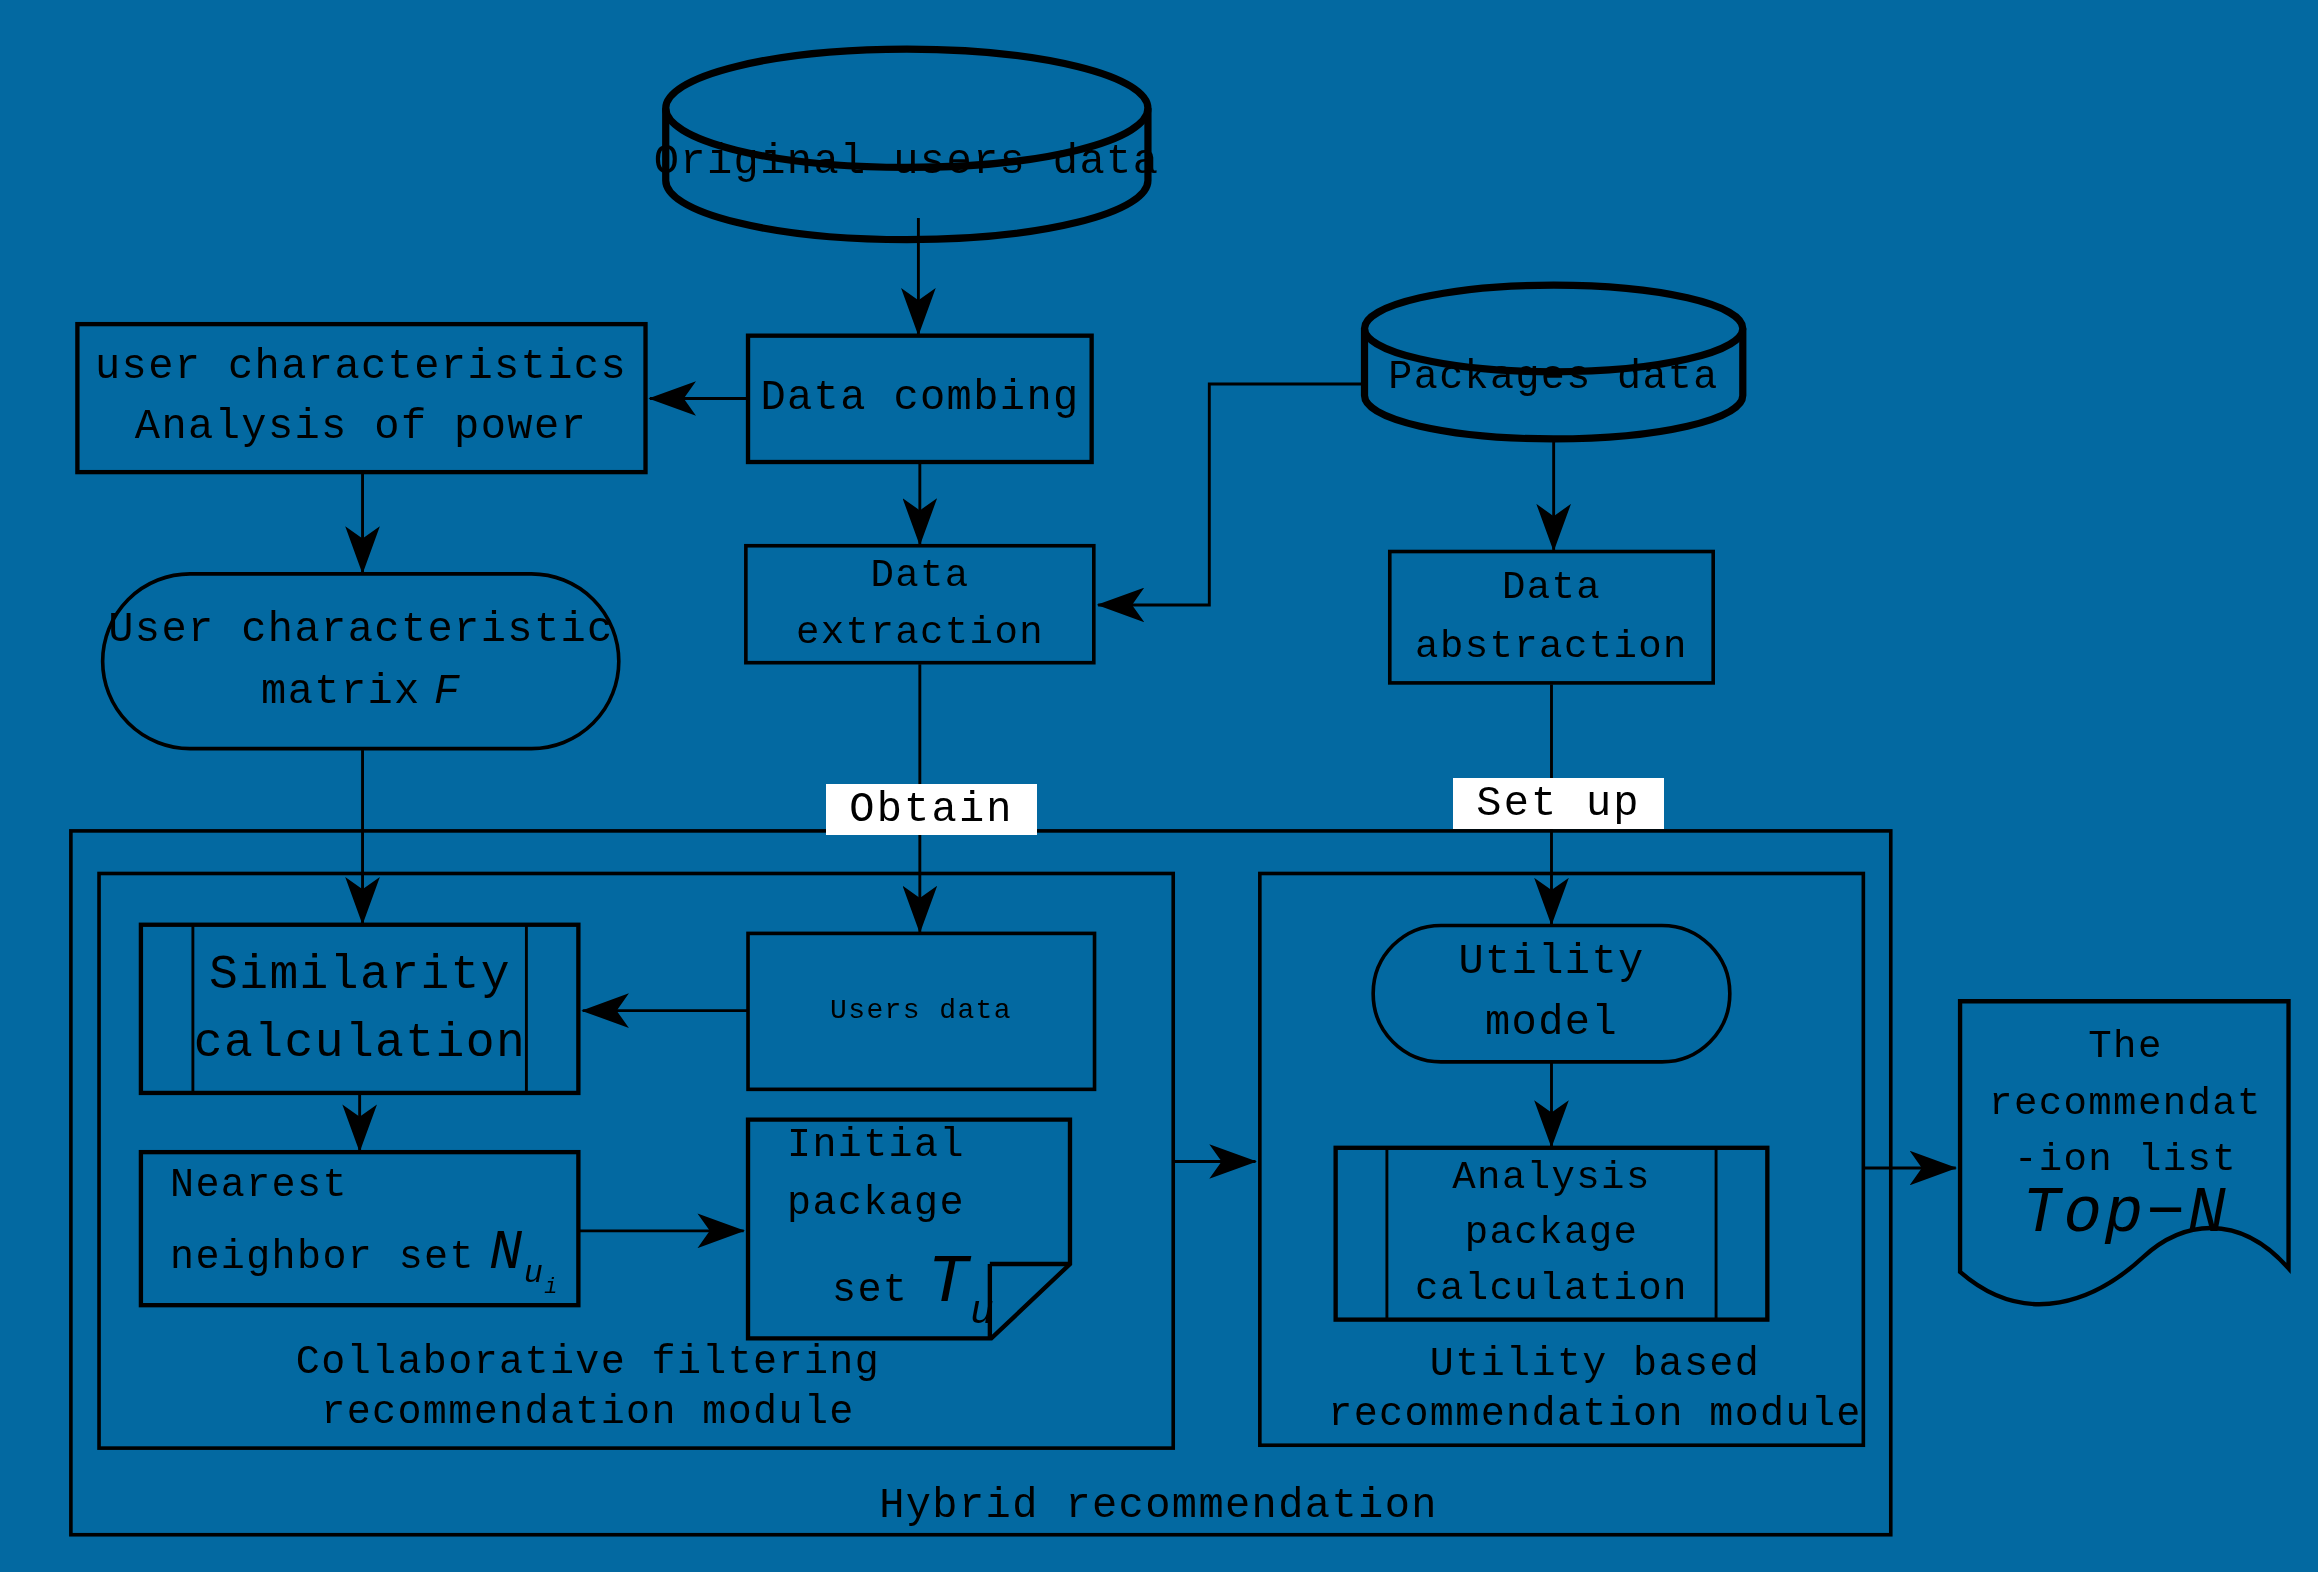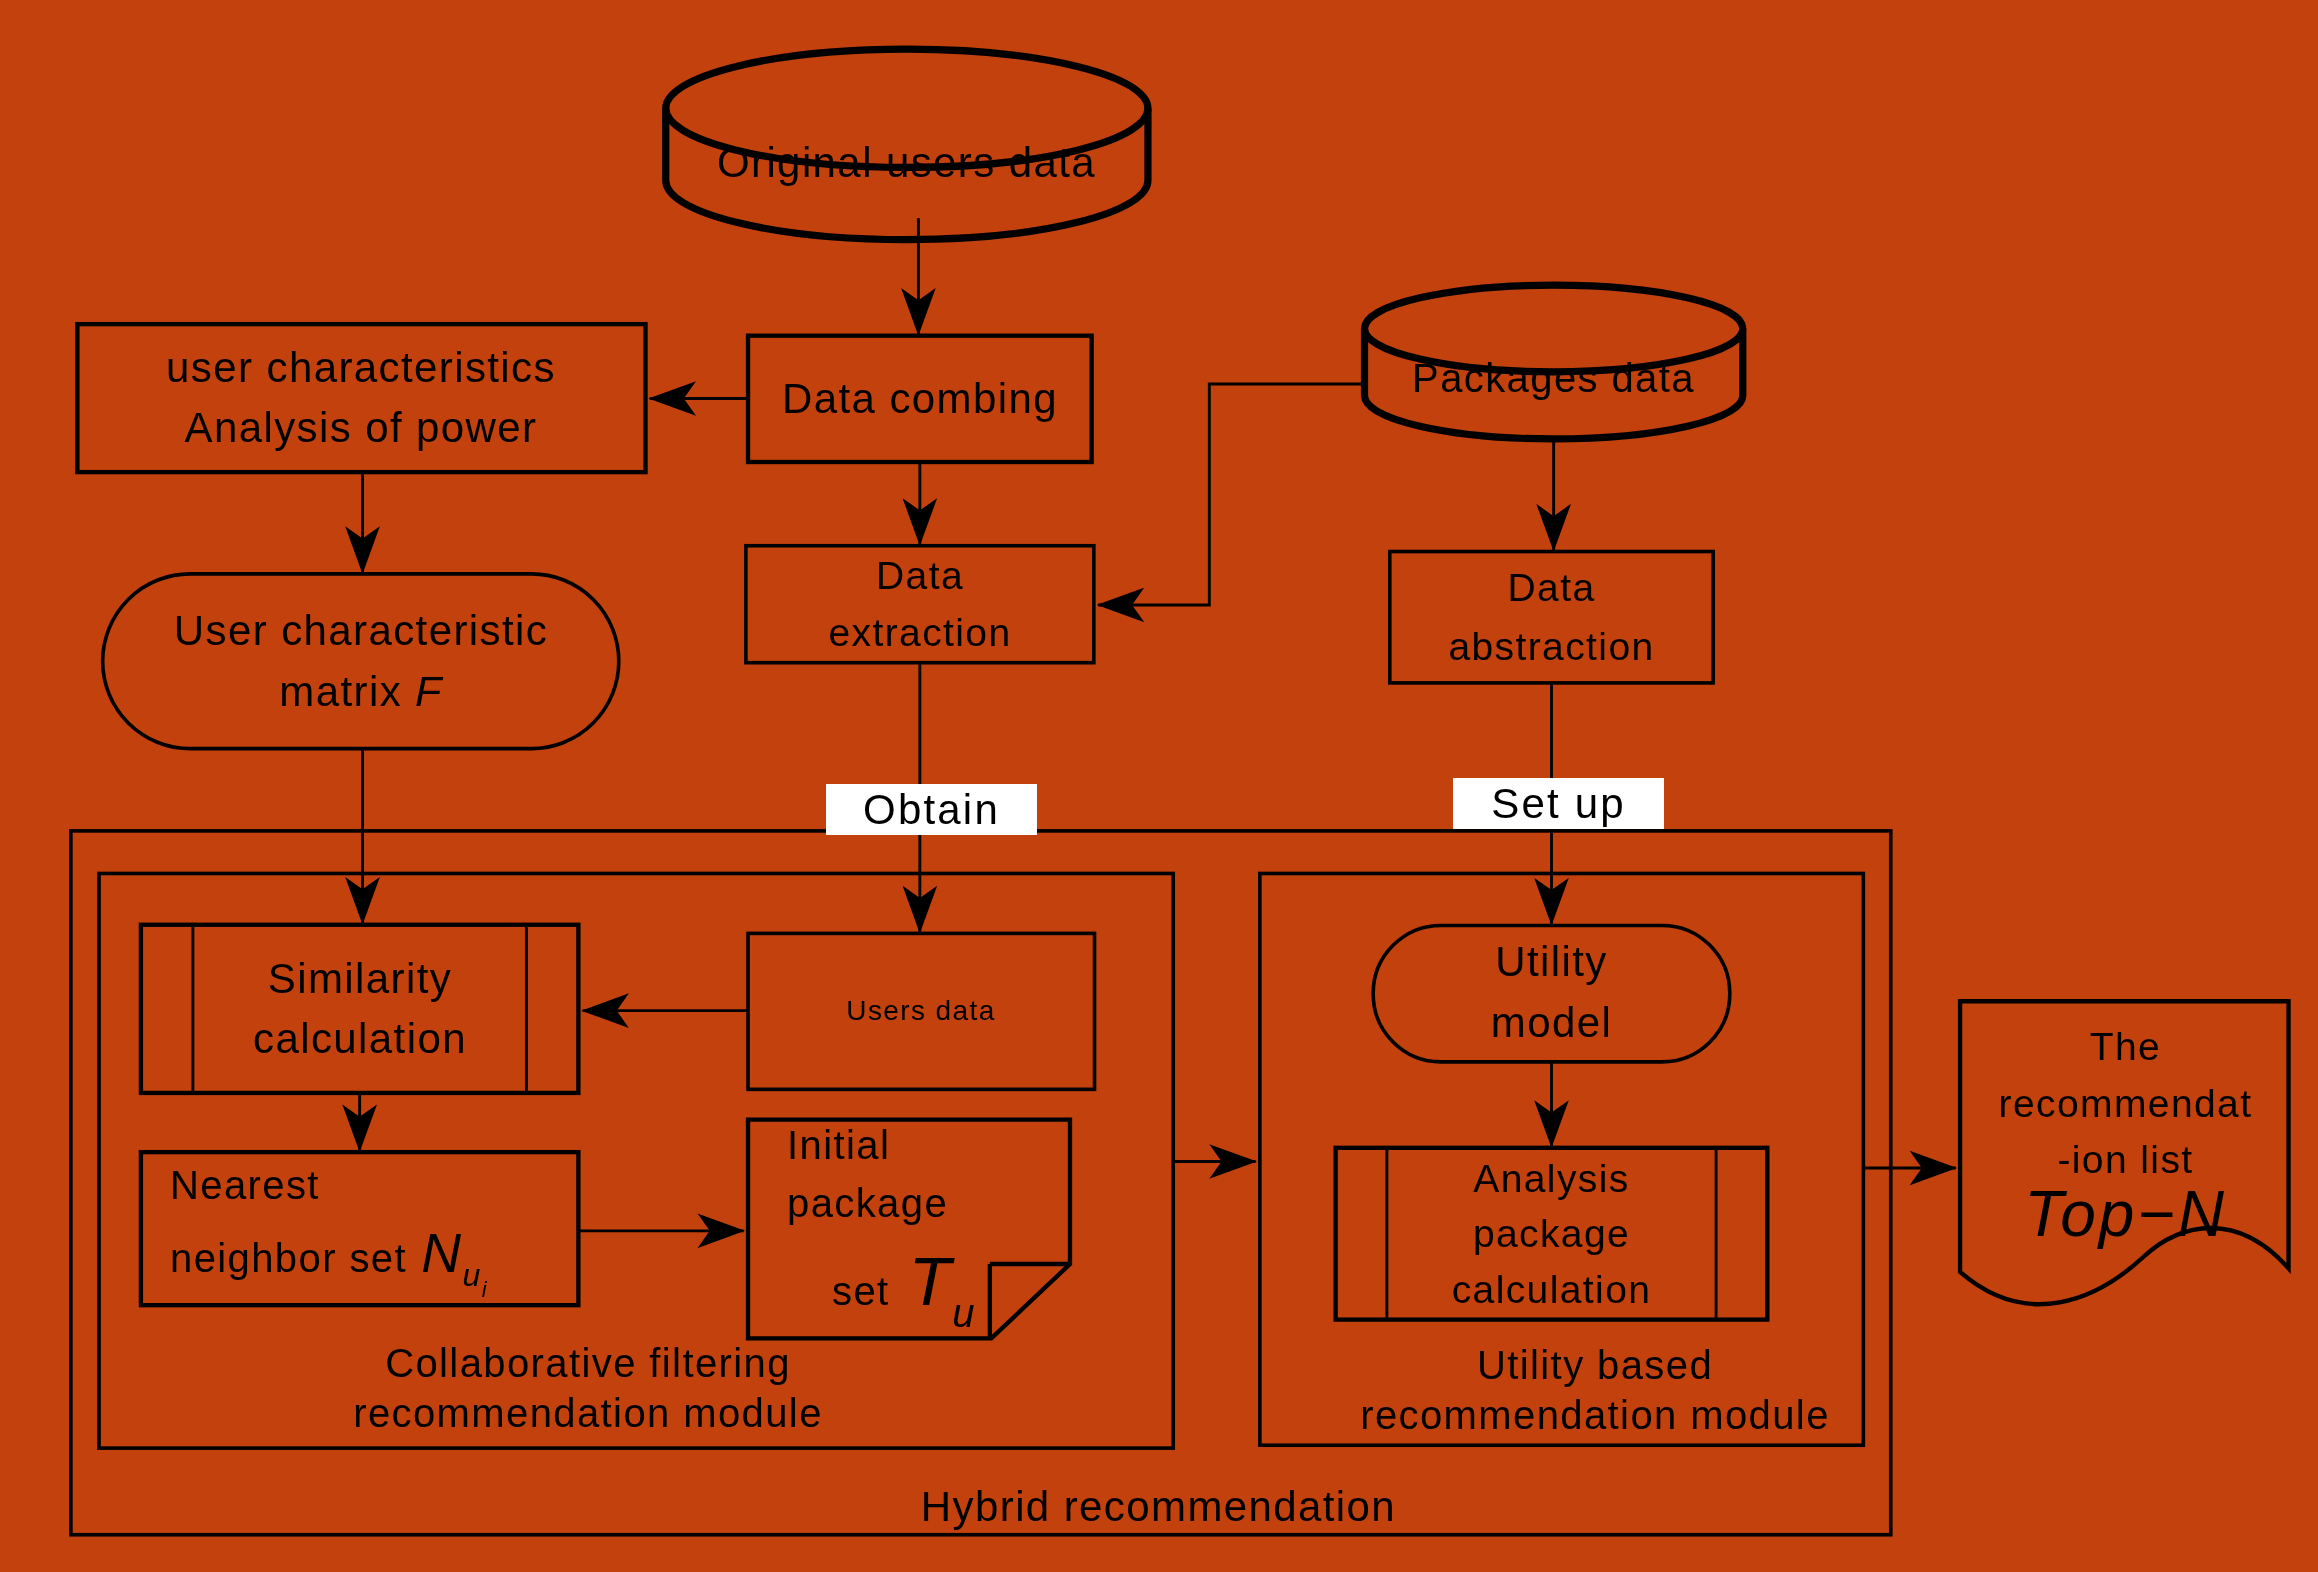--- a/index.html
+++ b/index.html
@@ -1,20 +1,20 @@
 <!DOCTYPE html>
 <html style="font-size:11.5px"><head>
 <meta charset="utf-8">
 <style>
   html,body{margin:0;padding:0;background:#ffffff;}
   #canvas{
     position:relative;
     width:2319px;height:1573px;
-    background:#c2410c;
-    font-family:Liberation Sans, sans-serif;
+    background:#0369a1;
+    font-family:Liberation Mono, monospace;
     color:#000;
     overflow:hidden;
   }
   #shapes{position:absolute;left:0;top:0;width:2319px;height:1573px;}
   .lbl{
     position:absolute;
     display:flex;flex-direction:column;justify-content:center;align-items:center;
     text-align:center;
     font-size:40px;line-height:1.42;letter-spacing:1.4px;
     color:#000;white-space:nowrap;
@@ -144,21 +144,21 @@
   </div>
 
   <div class="edge-lbl" style="left:826px;top:784px;width:188px;height:51px;">
       <span>Obtain</span>
     </div>
 
   <div class="edge-lbl" style="left:1453px;top:778px;width:188px;height:51px;">
       <span>Set up</span>
     </div>
 
-  <div class="lbl" style="left:193px;top:925px;width:334px;height:168px;font-size:42px;">
+  <div class="lbl" style="left:193px;top:925px;width:334px;height:168px;font-size:48px;">
     <span class="ln">Similarity</span>
     <span class="ln">calculation</span>
   </div>
 
   <div class="lbl" style="left:748px;top:933px;width:346px;height:156px;font-size:28px;">
       <span class="ln">Users data</span>
     </div>
 
   <div class="lbl left-align" style="left:170px;top:1166px;width:404px;height:130px;font-size:40px;">
     <span class="ln">Nearest</span>

